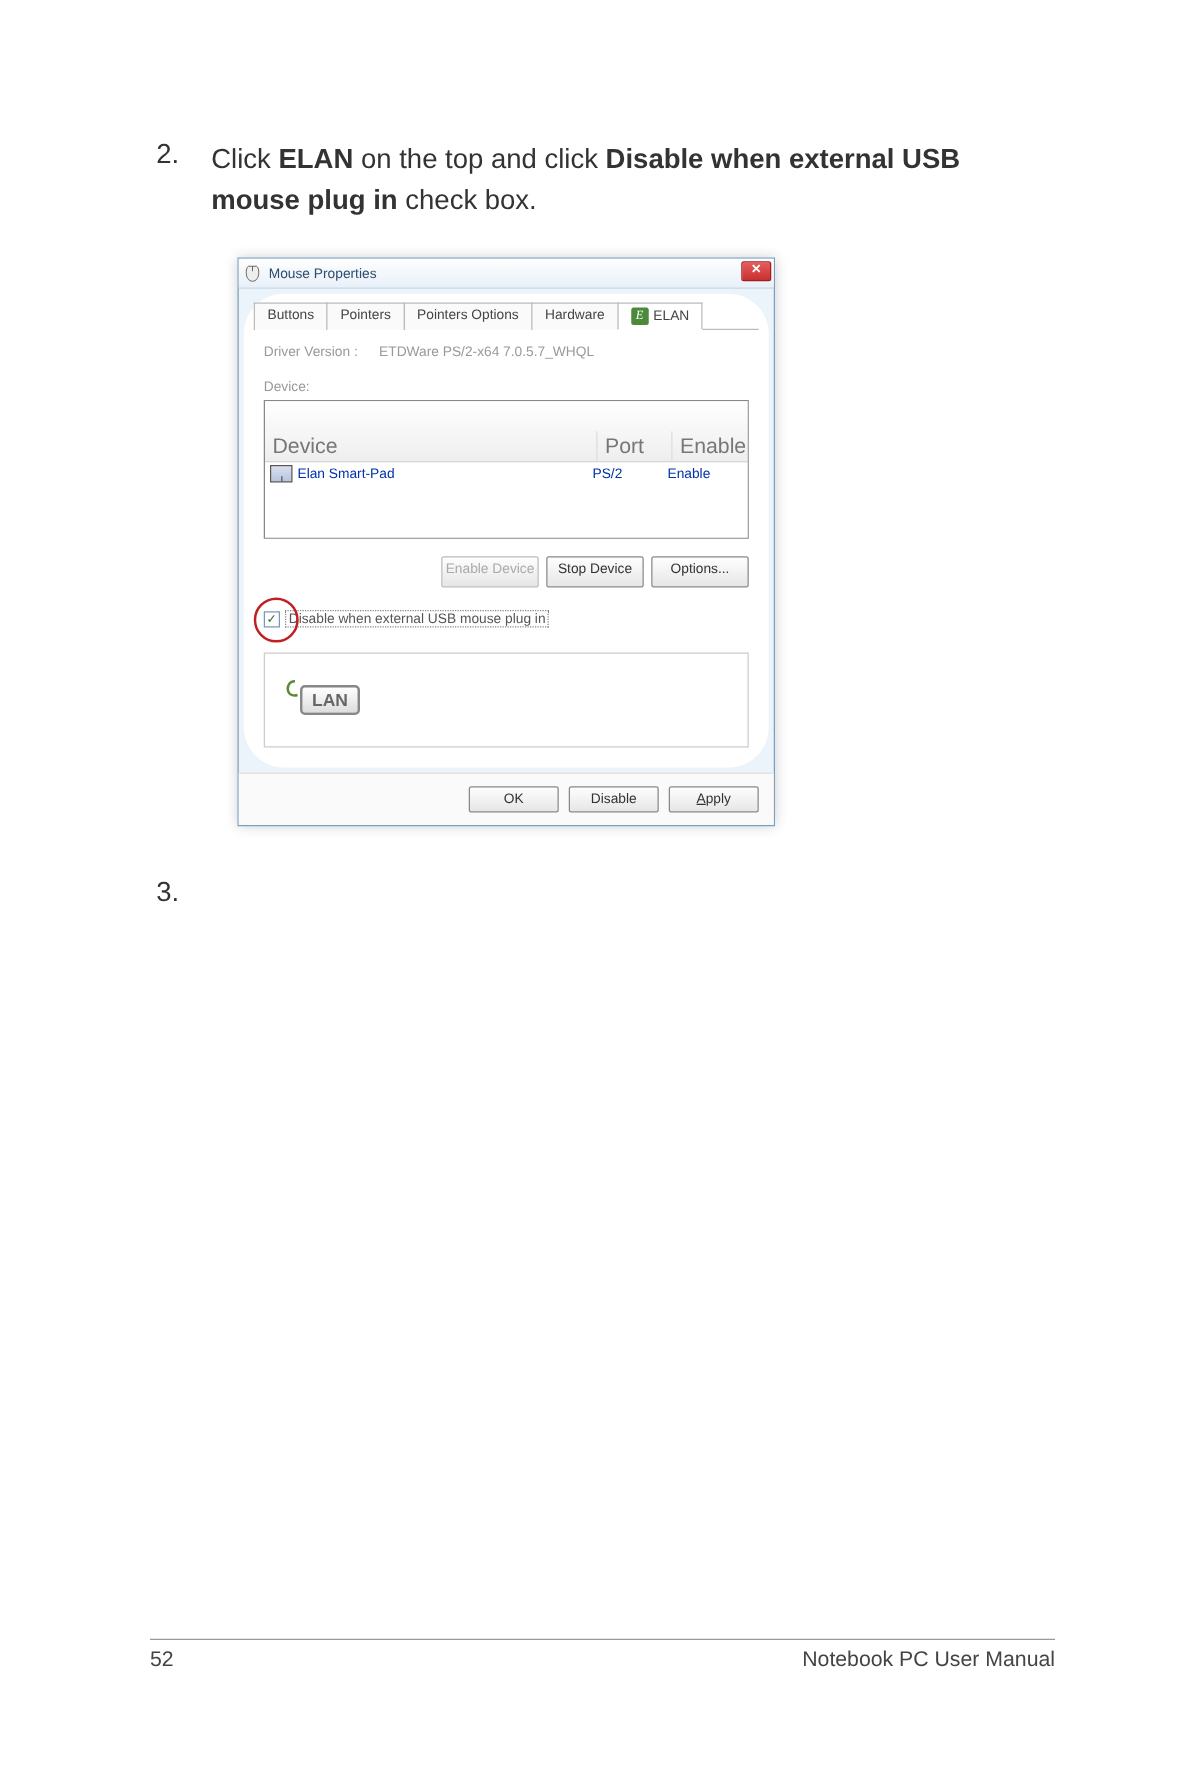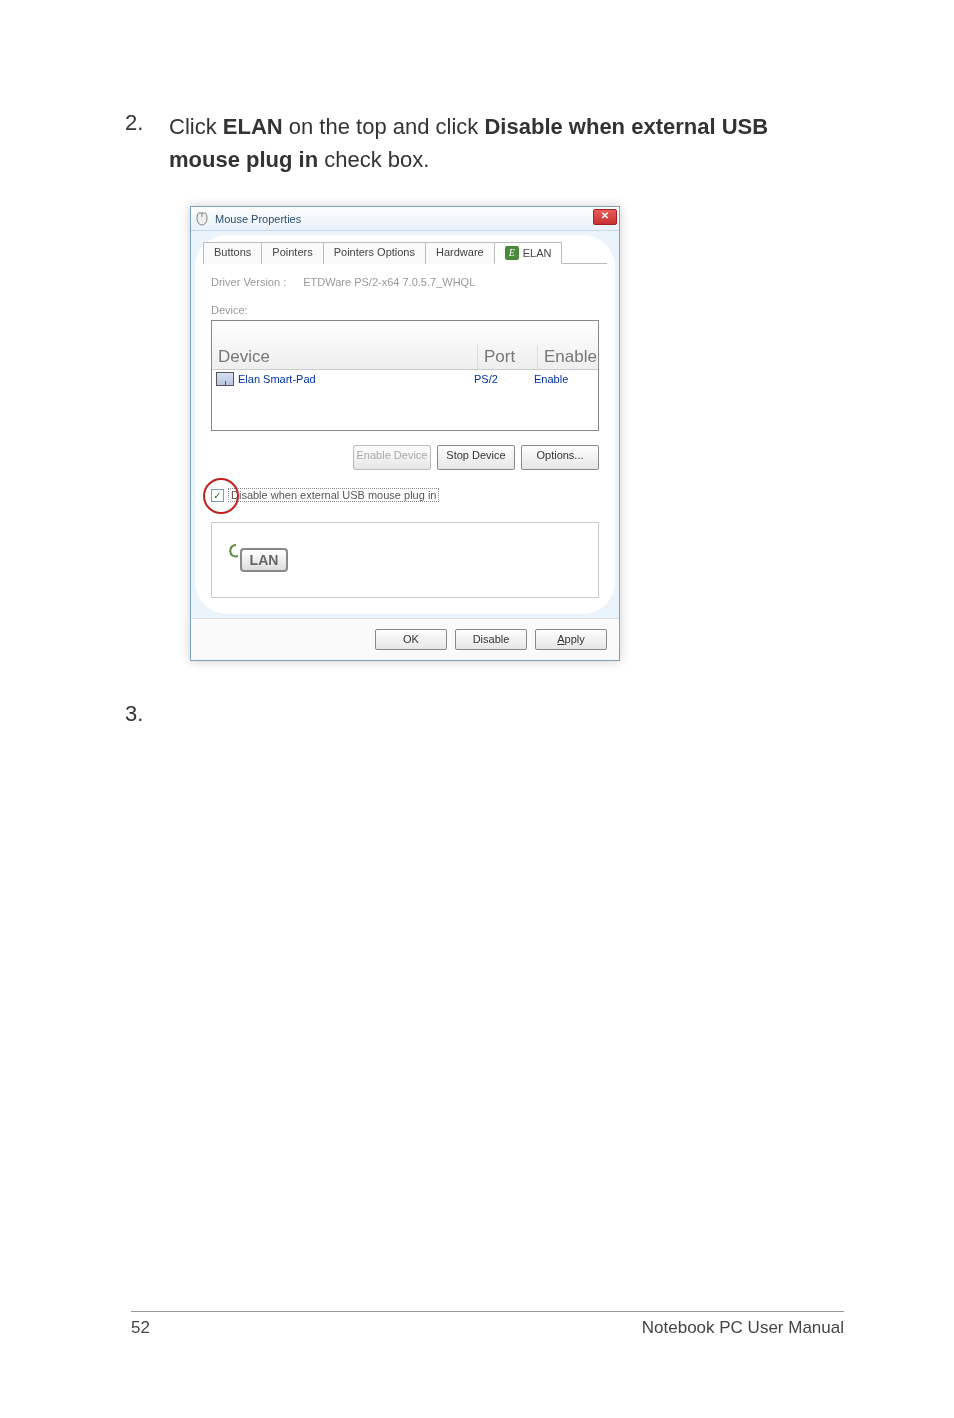--- a/index.html
+++ b/index.html
@@ -333,21 +333,21 @@
       line-height: 19px;
       border-radius: 2px;
       color: #333;
     }
     .dlg-btn .underline {
       text-decoration: underline;
     }
     .footer {
       position: absolute;
       bottom: 80px;
-      left: 131px;
+      left: 120px;
       right: 110px;
       border-top: 1px solid #999;
       padding-top: 6px;
       display: flex;
       justify-content: space-between;
       font-size: 17px;
       color: #444;
     }
   </style>
 </head>

